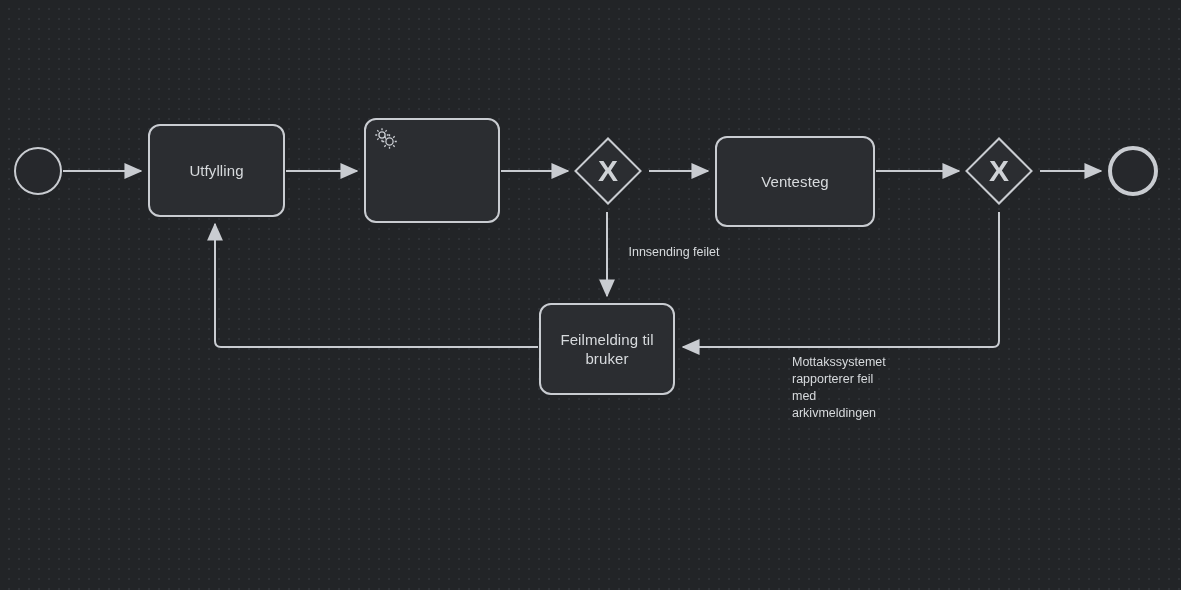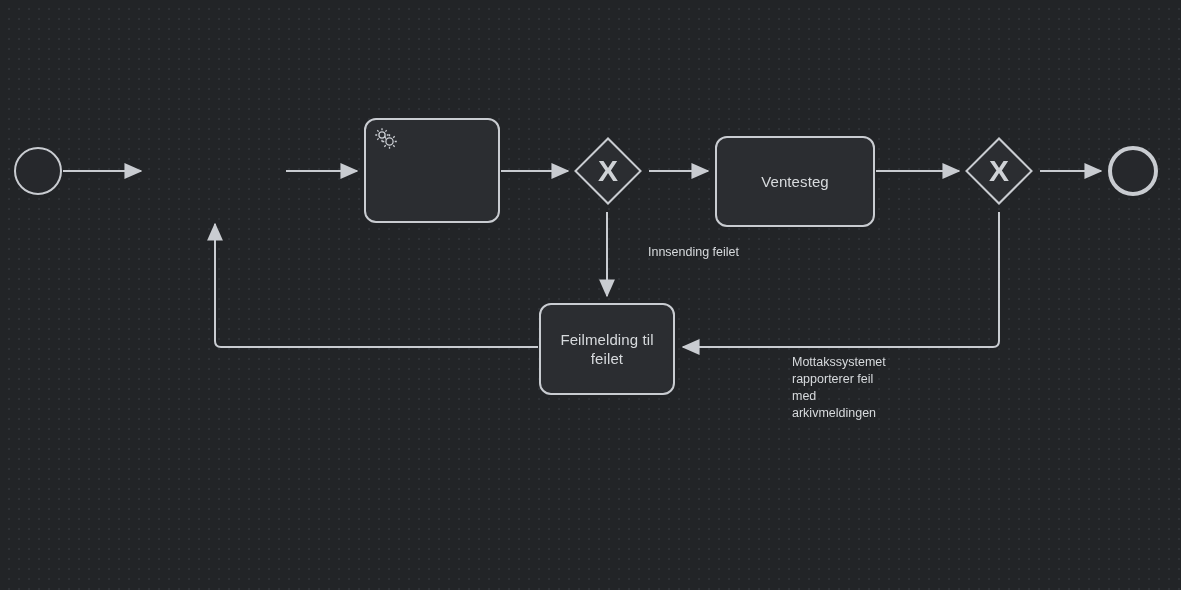--- a/index.html
+++ b/index.html
@@ -128,20 +128,23 @@
       <path d="M 1040 171 L 1101 171" marker-end="url(#arrow)"></path>
 
       <path d="M 999 212 L 999 341 Q 999 347 993 347 L 683 347" marker-end="url(#arrow)"></path>
 
       <path d="M 538 347 L 221 347 Q 215 347 215 341 L 215 224" marker-end="url(#arrow)"></path>
     </g>
   </svg>
 
   <div class="node event event-start" style="left:14px; top:147px; width:48px; height:48px;"></div>
 
+  <div class="node task" style="left:148px; top:124px; width:137px; height:93px;">
+    <span class="task-label">Utfylling</span>
+  </div>
 
   <div class="node task" style="left:364px; top:118px; width:136px; height:105px;">
     <span class="service-icon">
       <svg viewBox="0 0 26 26" width="26" height="26" fill="none" stroke="#c9ccd1" stroke-width="1.3">
         <g>
           <circle cx="9" cy="9" r="3.1"></circle>
           <path d="M9 2.3 L9 4.2 M9 13.8 L9 15.7 M2.3 9 L4.2 9 M13.8 9 L15.7 9
                    M4.3 4.3 L5.6 5.6 M12.4 12.4 L13.7 13.7
                    M13.7 4.3 L12.4 5.6 M5.6 12.4 L4.3 13.7"></path>
         </g>
@@ -167,23 +170,23 @@
 
   <div class="gateway-wrap" style="left:975px; top:147px; width:48px; height:48px;">
     <div class="gateway" style="width:48px; height:48px;"></div>
     <span class="gateway-x">X</span>
   </div>
 
   <div class="node event event-end" style="left:1108px; top:146px; width:50px; height:50px;"></div>
 
   <div class="node task" style="left:539px; top:303px; width:136px; height:92px;">
     <span class="task-label">Feilmelding til
-feilet</span>
+bruker</span>
   </div>
 
-  <div class="edge-label" style="left:609px; top:244px; width:130px; text-align:right;">Innsending feilet</div>
+  <div class="edge-label" style="left:609px; top:244px; width:130px; text-align:center;">Innsending feilet</div>
 
   <div class="edge-label" style="left:792px; top:354px; width:140px;">Mottakssystemet
 rapporterer feil
 med
 arkivmeldingen</div>
 
 </div>
 
 </body></html>

